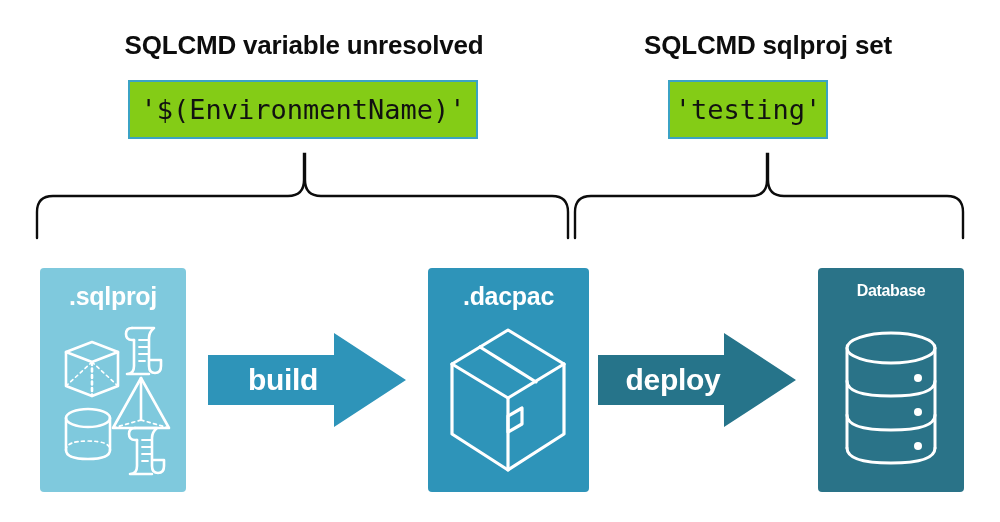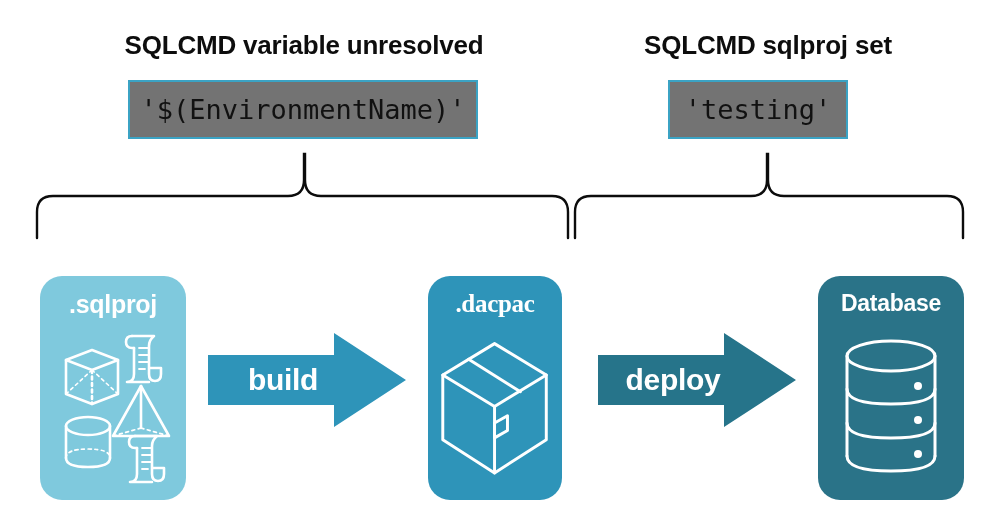--- a/index.html
+++ b/index.html
@@ -22,59 +22,58 @@
     white-space:nowrap;
     text-align:center;
   }
   #heading-left{left:0;top:30px;width:608px;}
   #heading-right{left:578px;top:30px;width:380px;}
 
   
   .codebox{
     position:absolute;
     border:2px solid #3BA3C4;
-    background:#737373;
+    background:#84cc16;
     box-sizing:border-box;
     display:flex;align-items:center;justify-content:center;
     font-family:"DejaVu Sans Mono","Liberation Mono",monospace;
     font-size:27px;
     color:#111111;
     letter-spacing:0px;
     white-space:nowrap;
   }
   #codebox-left{left:128px;top:80px;width:350px;height:59px;}
-  #codebox-right{left:668px;top:80px;width:180px;height:59px;}
+  #codebox-right{left:668px;top:80px;width:160px;height:59px;}
 
   
   #braces{position:absolute;left:0;top:0;width:1000px;height:522px;pointer-events:none;}
 
   
   .card{
     position:absolute;
-    border-radius:22px;
+    border-radius:4px;
     box-sizing:border-box;
     overflow:hidden;
-    margin-top:8px;
   }
   .card-title{
     position:absolute;
     left:0;right:0;
     top:14px;
     text-align:center;
     color:#ffffff;
     font-weight:bold;
     font-size:25px;
     letter-spacing:-0.3px;
     white-space:nowrap;
   }
   .card-art{position:absolute;left:0;top:48px;width:100%;height:176px;}
   #card-sqlproj{left:40px;top:268px;width:146px;height:224px;background:#7FC9DD;}
-  #card-dacpac{left:428px;top:268px;width:134px;height:224px;background:#2E94B9;font-family:Liberation Serif, serif;}
+  #card-dacpac{left:428px;top:268px;width:161px;height:224px;background:#2E94B9;}
   #card-database{left:818px;top:268px;width:146px;height:224px;background:#2A7388;}
-  #card-database .card-title{font-size:23px;}
+  #card-database .card-title{font-size:16px;}
 
   
   .arrow-wrap{position:absolute;}
   #arrow-build{left:208px;top:331px;width:200px;height:98px;}
   #arrow-deploy{left:598px;top:331px;width:200px;height:98px;}
   .arrow-label{
     position:absolute;
     top:0;height:98px;
     left:0;width:140px;
     display:flex;align-items:center;justify-content:center;

